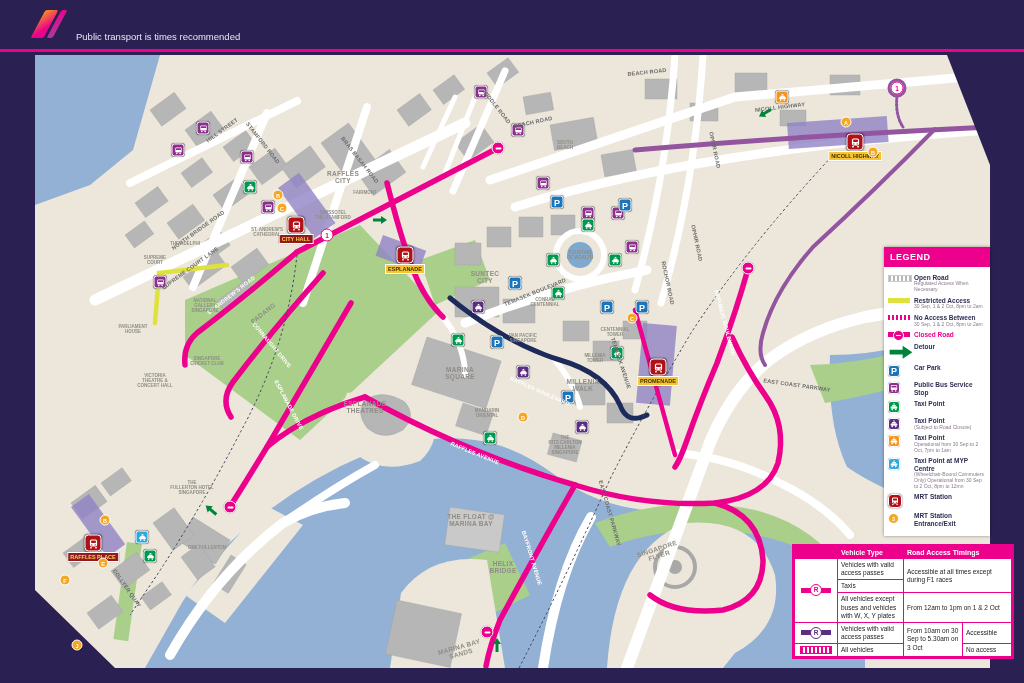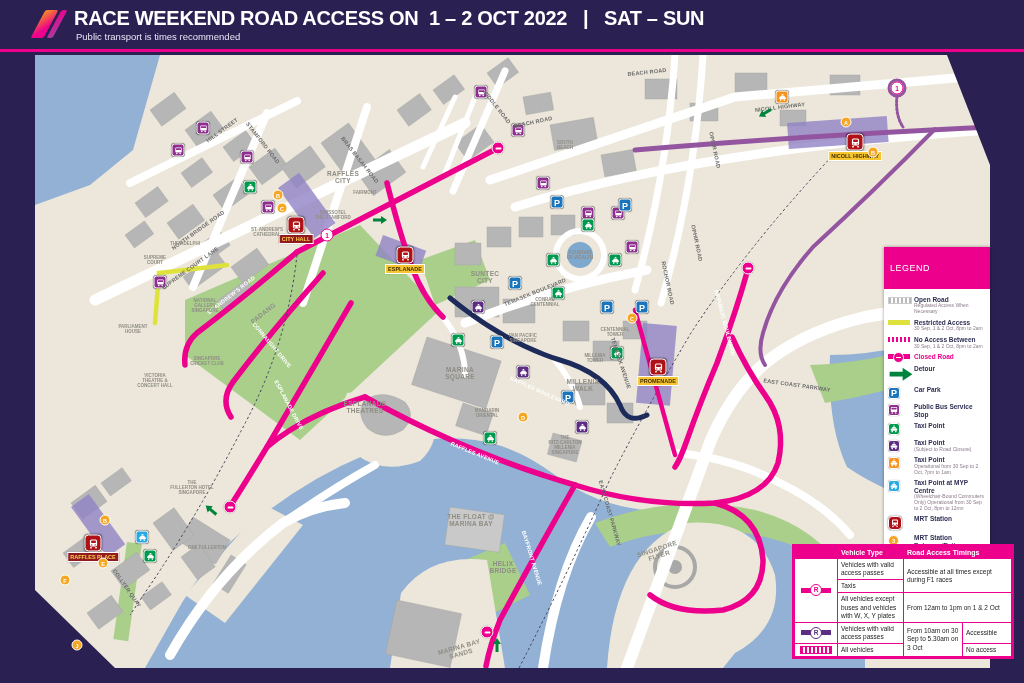--- a/index.html
+++ b/index.html
@@ -40,21 +40,21 @@
   .exit{width:9px;height:9px;border-radius:50%;background:#f5a623;border:0.5px solid #fff;color:#fff;
         font-size:5.5px;font-weight:bold;display:flex;align-items:center;justify-content:center;}
   .noentry{width:11px;height:11px;border-radius:50%;background:#ec008c;border:1.5px solid #fff;box-sizing:content-box;
         display:flex;align-items:center;justify-content:center;box-shadow:0 0 1px rgba(0,0,0,.4);}
   .noentry span{display:block;width:6px;height:2px;background:#fff;border-radius:1px;}
   .rmark{width:11px;height:11px;border-radius:50%;background:#fff;border:1.5px solid #ec008c;color:#ec008c;
         font-size:6.5px;font-weight:bold;display:flex;align-items:center;justify-content:center;}
   .detour svg{width:16px;height:10px;display:block;}
   
   #legend{position:absolute;left:884px;top:247px;width:106px;background:#fff;box-shadow:0 0 3px rgba(0,0,0,.4);z-index:5;}
-  #legend-header{background:#ec008c;color:#fff;font-weight:normal;font-size:9px;padding:16px 6px;letter-spacing:0.5px;}
+  #legend-header{background:#ec008c;color:#fff;font-weight:bold;font-size:9px;padding:5px 6px;letter-spacing:0.5px;}
   #legend-items{padding:3px 4px 5px 4px;}
   .lg-row{display:flex;align-items:flex-start;margin:4px 0;}
   .lg-ic{width:26px;flex:0 0 26px;display:flex;justify-content:flex-start;align-items:center;padding-top:1px;}
   .lg-line{width:22px;height:5px;position:relative;}
   .lg-text{font-size:6.5px;font-weight:bold;color:#2e2e54;line-height:1.15;}
   .lg-text .sub{display:block;font-size:5px;font-weight:normal;color:#8a7a8a;}
   .lg-text.pink{color:#ec008c;}
   .lg-ne{position:absolute;left:5px;top:-2.5px;width:9px;height:9px;border-radius:50%;background:#ec008c;border:1px solid #fff;
         display:flex;align-items:center;justify-content:center;}
   .lg-ne span{width:5px;height:1.6px;background:#fff;display:block;}
@@ -74,21 +74,20 @@
   .striped{background:repeating-linear-gradient(90deg,#ec008c 0 2px,#fff 2px 4px);border:0.5px solid #ec008c;}
 </style>
 </head>
 <body>
 
 <div id="header">
   <div id="logo">
     <div class="s1"></div>
       <div class="s2"></div>
   </div>
-  <div id="title">RACE WEEKEND ROAD ACCESS ON  1 – 2 OCT 2022   |   SAT – SUN</div>
   <div id="subtitle">Public transport is times recommended</div>
 </div>
 <div id="pinkrule"></div>
 
 <div id="map">
   <svg id="basemap" width="955" height="613" viewBox="0 0 955 613">
 
     <rect x="0" y="0" width="955" height="613" fill="#ece7da"></rect>
 
     <g fill="#92b1d4" stroke="none">

